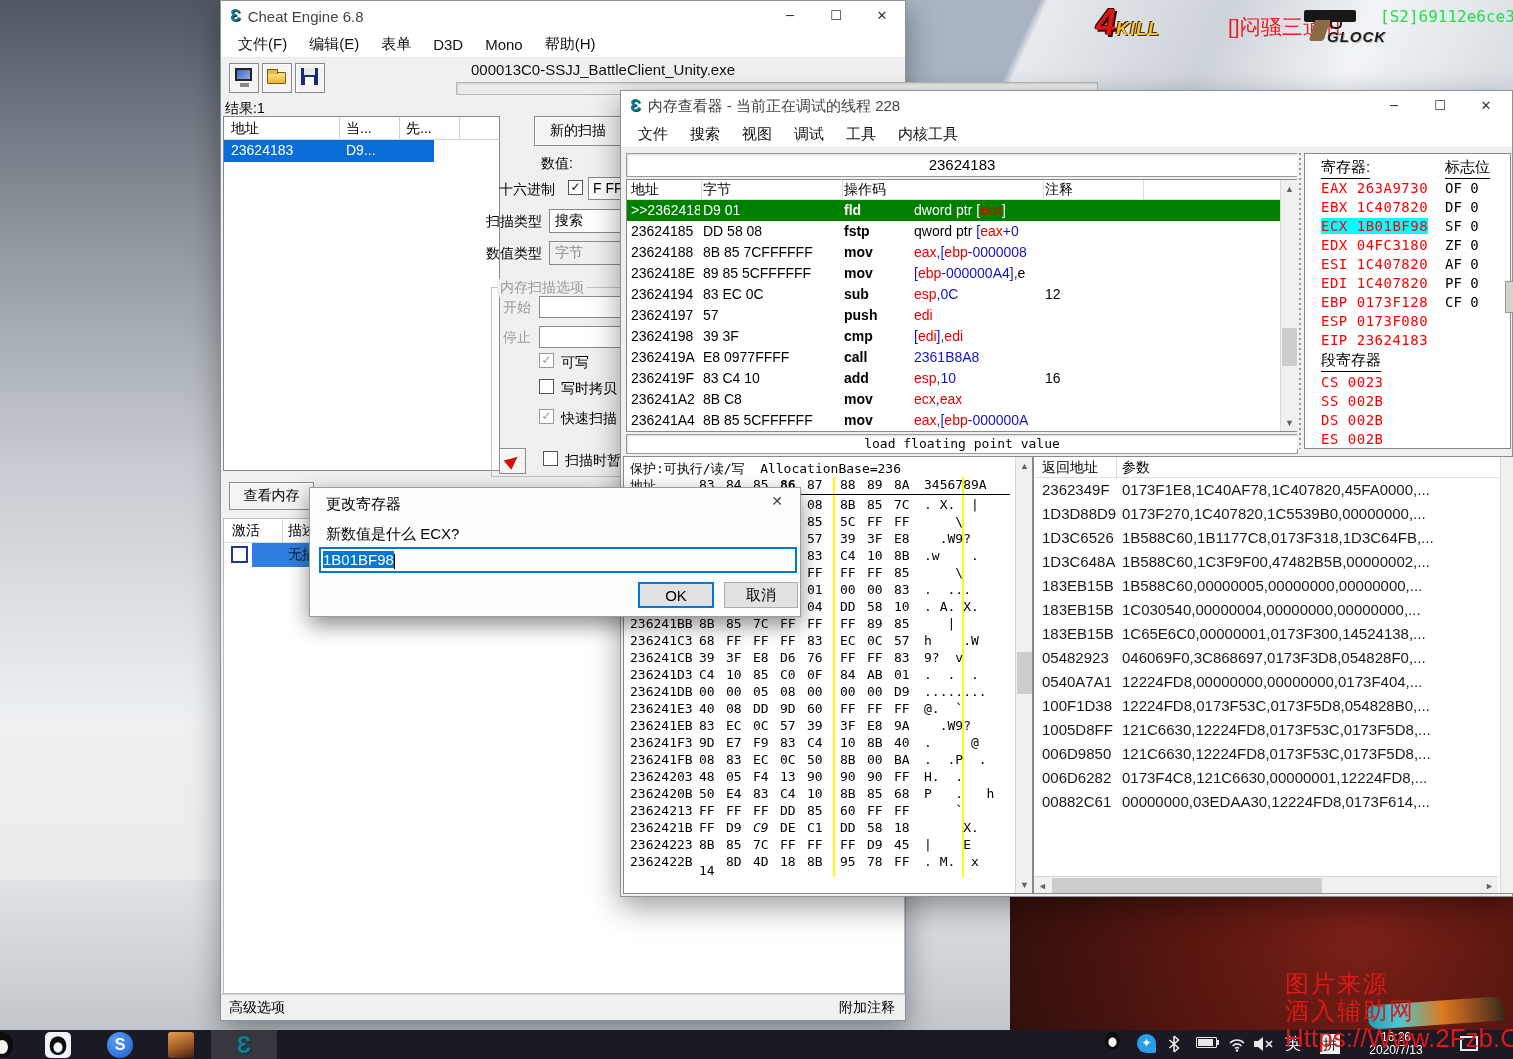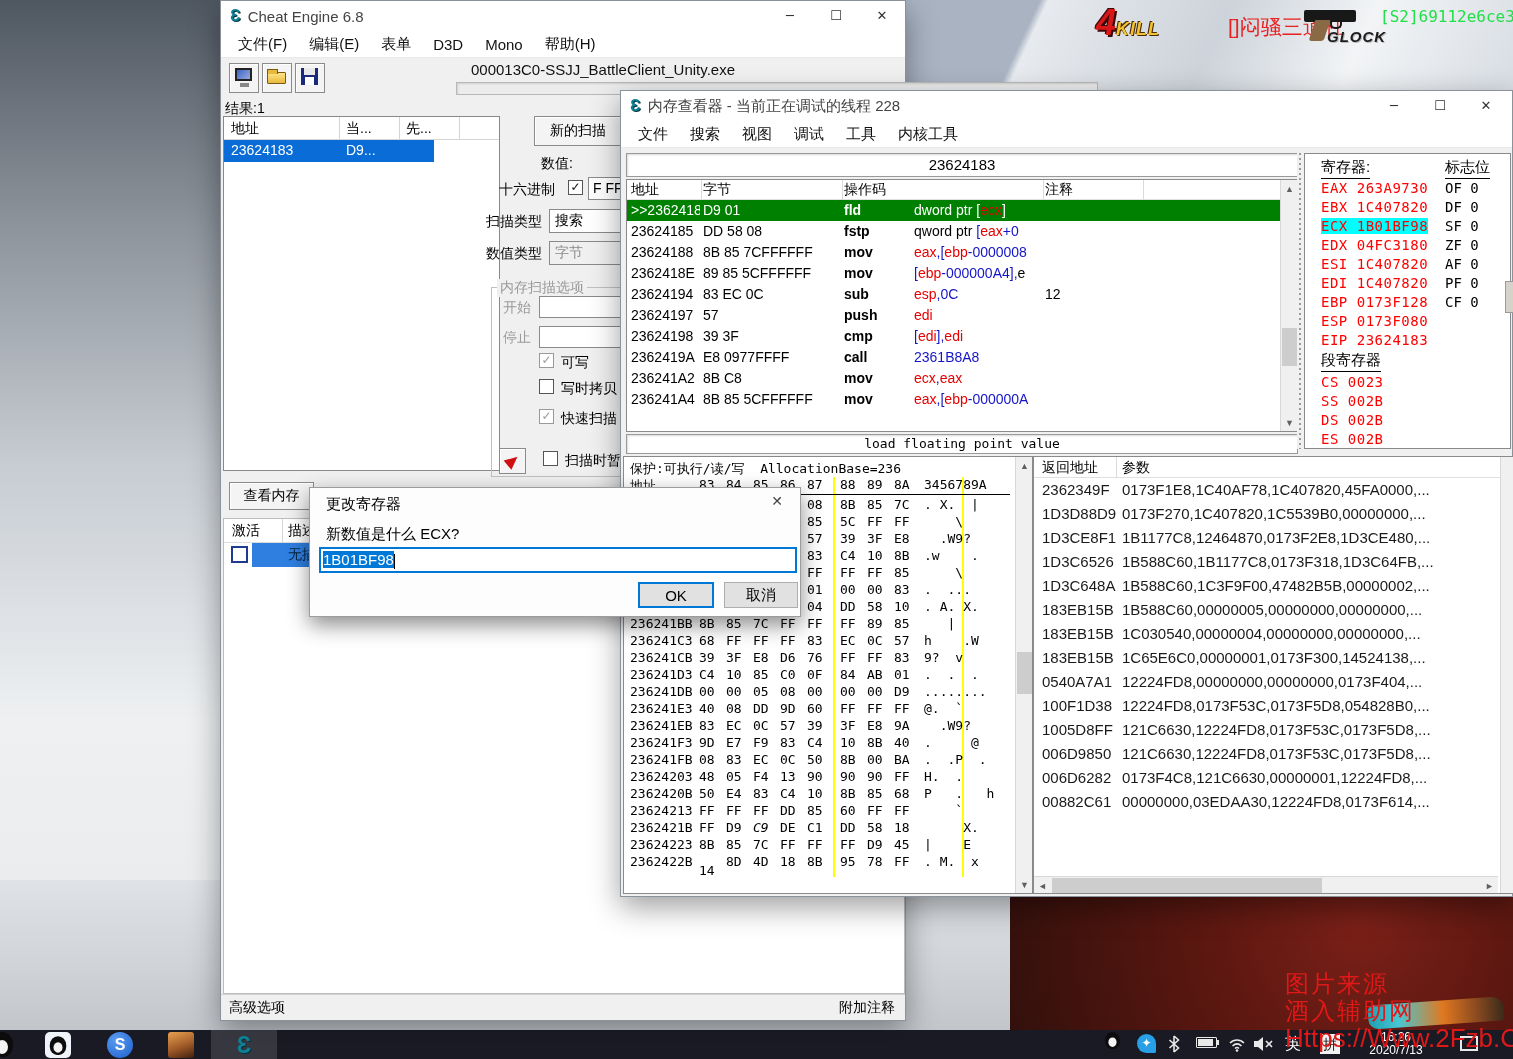--- a/index.html
+++ b/index.html
@@ -397,20 +397,27 @@
             <span class="d-comment"></span>
           </div>
           <div class="drow">
             <span class="d-addr">2362419A</span>
             <span class="d-bytes">E8 0977FFFF</span>
             <span class="d-op">call</span>
             <span class="d-operand"><i class="op-num" style="font-style: normal;">2361B8A8</i></span>
             <span class="d-comment"></span>
           </div>
           <div class="drow">
+            <span class="d-addr">2362419F</span>
+            <span class="d-bytes">83 C4 10</span>
+            <span class="d-op">add</span>
+            <span class="d-operand"><i class="op-reg" style="font-style: normal;">esp</i><i class="op-pun" style="font-style: normal;">,</i><i class="op-num" style="font-style: normal;">10</i></span>
+            <span class="d-comment">16</span>
+          </div>
+          <div class="drow">
             <span class="d-addr">236241A2</span>
             <span class="d-bytes">8B C8</span>
             <span class="d-op">mov</span>
             <span class="d-operand"><i class="op-reg" style="font-style: normal;">ecx</i><i class="op-pun" style="font-style: normal;">,</i><i class="op-reg" style="font-style: normal;">eax</i></span>
             <span class="d-comment"></span>
           </div>
           <div class="drow">
             <span class="d-addr">236241A4</span>
             <span class="d-bytes">8B 85 5CFFFFFF</span>
             <span class="d-op">mov</span>
@@ -429,21 +436,21 @@
 
     <div id="hexpane">
       <div class="hx-yline" style="left:209px"></div>
       <div class="hx-yline" style="left:338px"></div>
       <div id="hx-prot" class="hx-mono">保护:可执行/读/写  AllocationBase=236</div>
       <div id="hx-headrow">
           <span class="hx-addr">地址</span>
           <span style="left: 75px;">83</span>
           <span style="left: 102px;">84</span>
           <span style="left: 129px;">85</span>
-          <span style="left: 156px;">86</span>
+          <span style="left: 156px; font-weight: bold;">86</span>
           <span style="left: 183px;">87</span>
           <span style="left: 216px;">88</span>
           <span style="left: 243px;">89</span>
           <span style="left: 270px;">8A</span>
           <span class="hx-ascii">3456789A</span>
         </div>
       <div id="hx-underline"></div>
       <div id="hx-rows">
           <div class="hxrow">
             <span class="hx-addr"></span>
@@ -698,42 +705,42 @@
       <div id="stack-rows">
           <div class="strow">
             <span class="st-addr">2362349F</span>
             <span class="st-vals">0173F1E8,1C40AF78,1C407820,45FA0000,...</span>
           </div>
           <div class="strow">
             <span class="st-addr">1D3D88D9</span>
             <span class="st-vals">0173F270,1C407820,1C5539B0,00000000,...</span>
           </div>
           <div class="strow">
-            <span class="st-addr">1D3CE8F1</span>
-            <span class="st-vals">1B1177C8,12464870,0173F2E8,1D3CE480,...</span>
-          </div>
-          <div class="strow">
             <span class="st-addr">1D3C6526</span>
             <span class="st-vals">1B588C60,1B1177C8,0173F318,1D3C64FB,...</span>
           </div>
           <div class="strow">
             <span class="st-addr">1D3C648A</span>
             <span class="st-vals">1B588C60,1C3F9F00,47482B5B,00000002,...</span>
           </div>
           <div class="strow">
             <span class="st-addr">183EB15B</span>
             <span class="st-vals">1B588C60,00000005,00000000,00000000,...</span>
           </div>
           <div class="strow">
             <span class="st-addr">183EB15B</span>
             <span class="st-vals">1C030540,00000004,00000000,00000000,...</span>
           </div>
           <div class="strow">
             <span class="st-addr">183EB15B</span>
             <span class="st-vals">1C65E6C0,00000001,0173F300,14524138,...</span>
+          </div>
+          <div class="strow">
+            <span class="st-addr">05482923</span>
+            <span class="st-vals">046069F0,3C868697,0173F3D8,054828F0,...</span>
           </div>
           <div class="strow">
             <span class="st-addr">0540A7A1</span>
             <span class="st-vals">12224FD8,00000000,00000000,0173F404,...</span>
           </div>
           <div class="strow">
             <span class="st-addr">100F1D38</span>
             <span class="st-vals">12224FD8,0173F53C,0173F5D8,054828B0,...</span>
           </div>
           <div class="strow">

